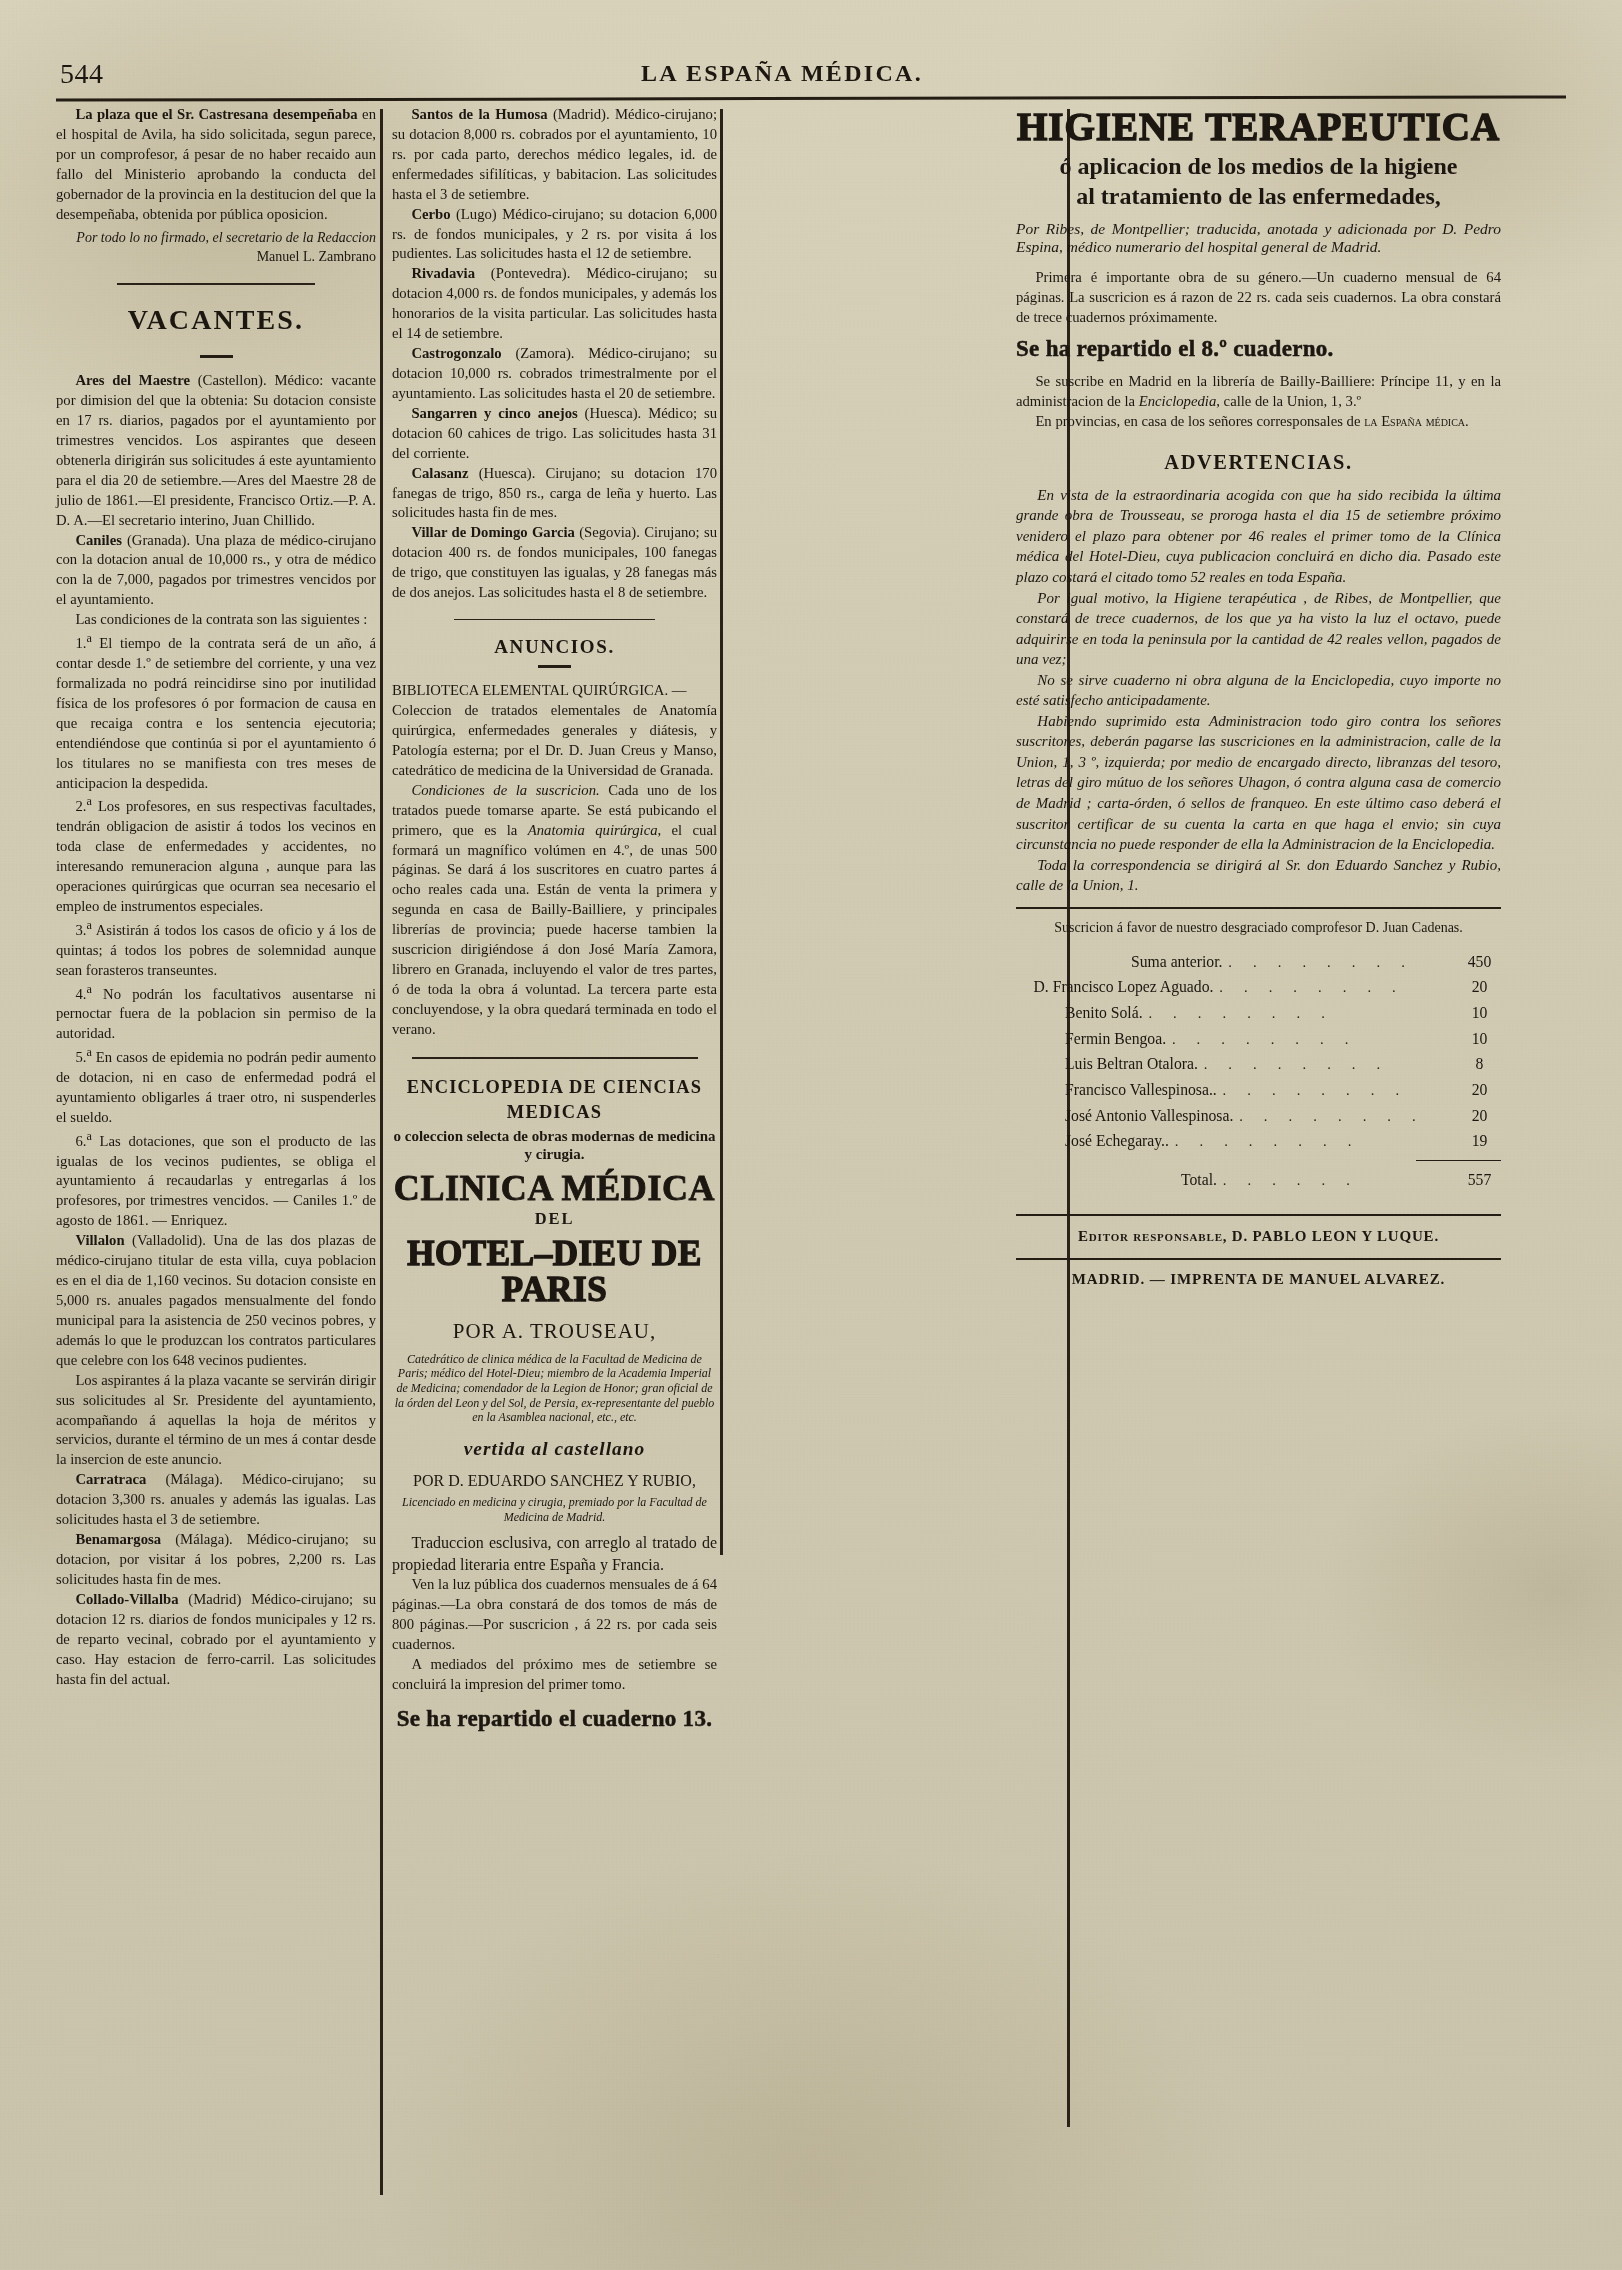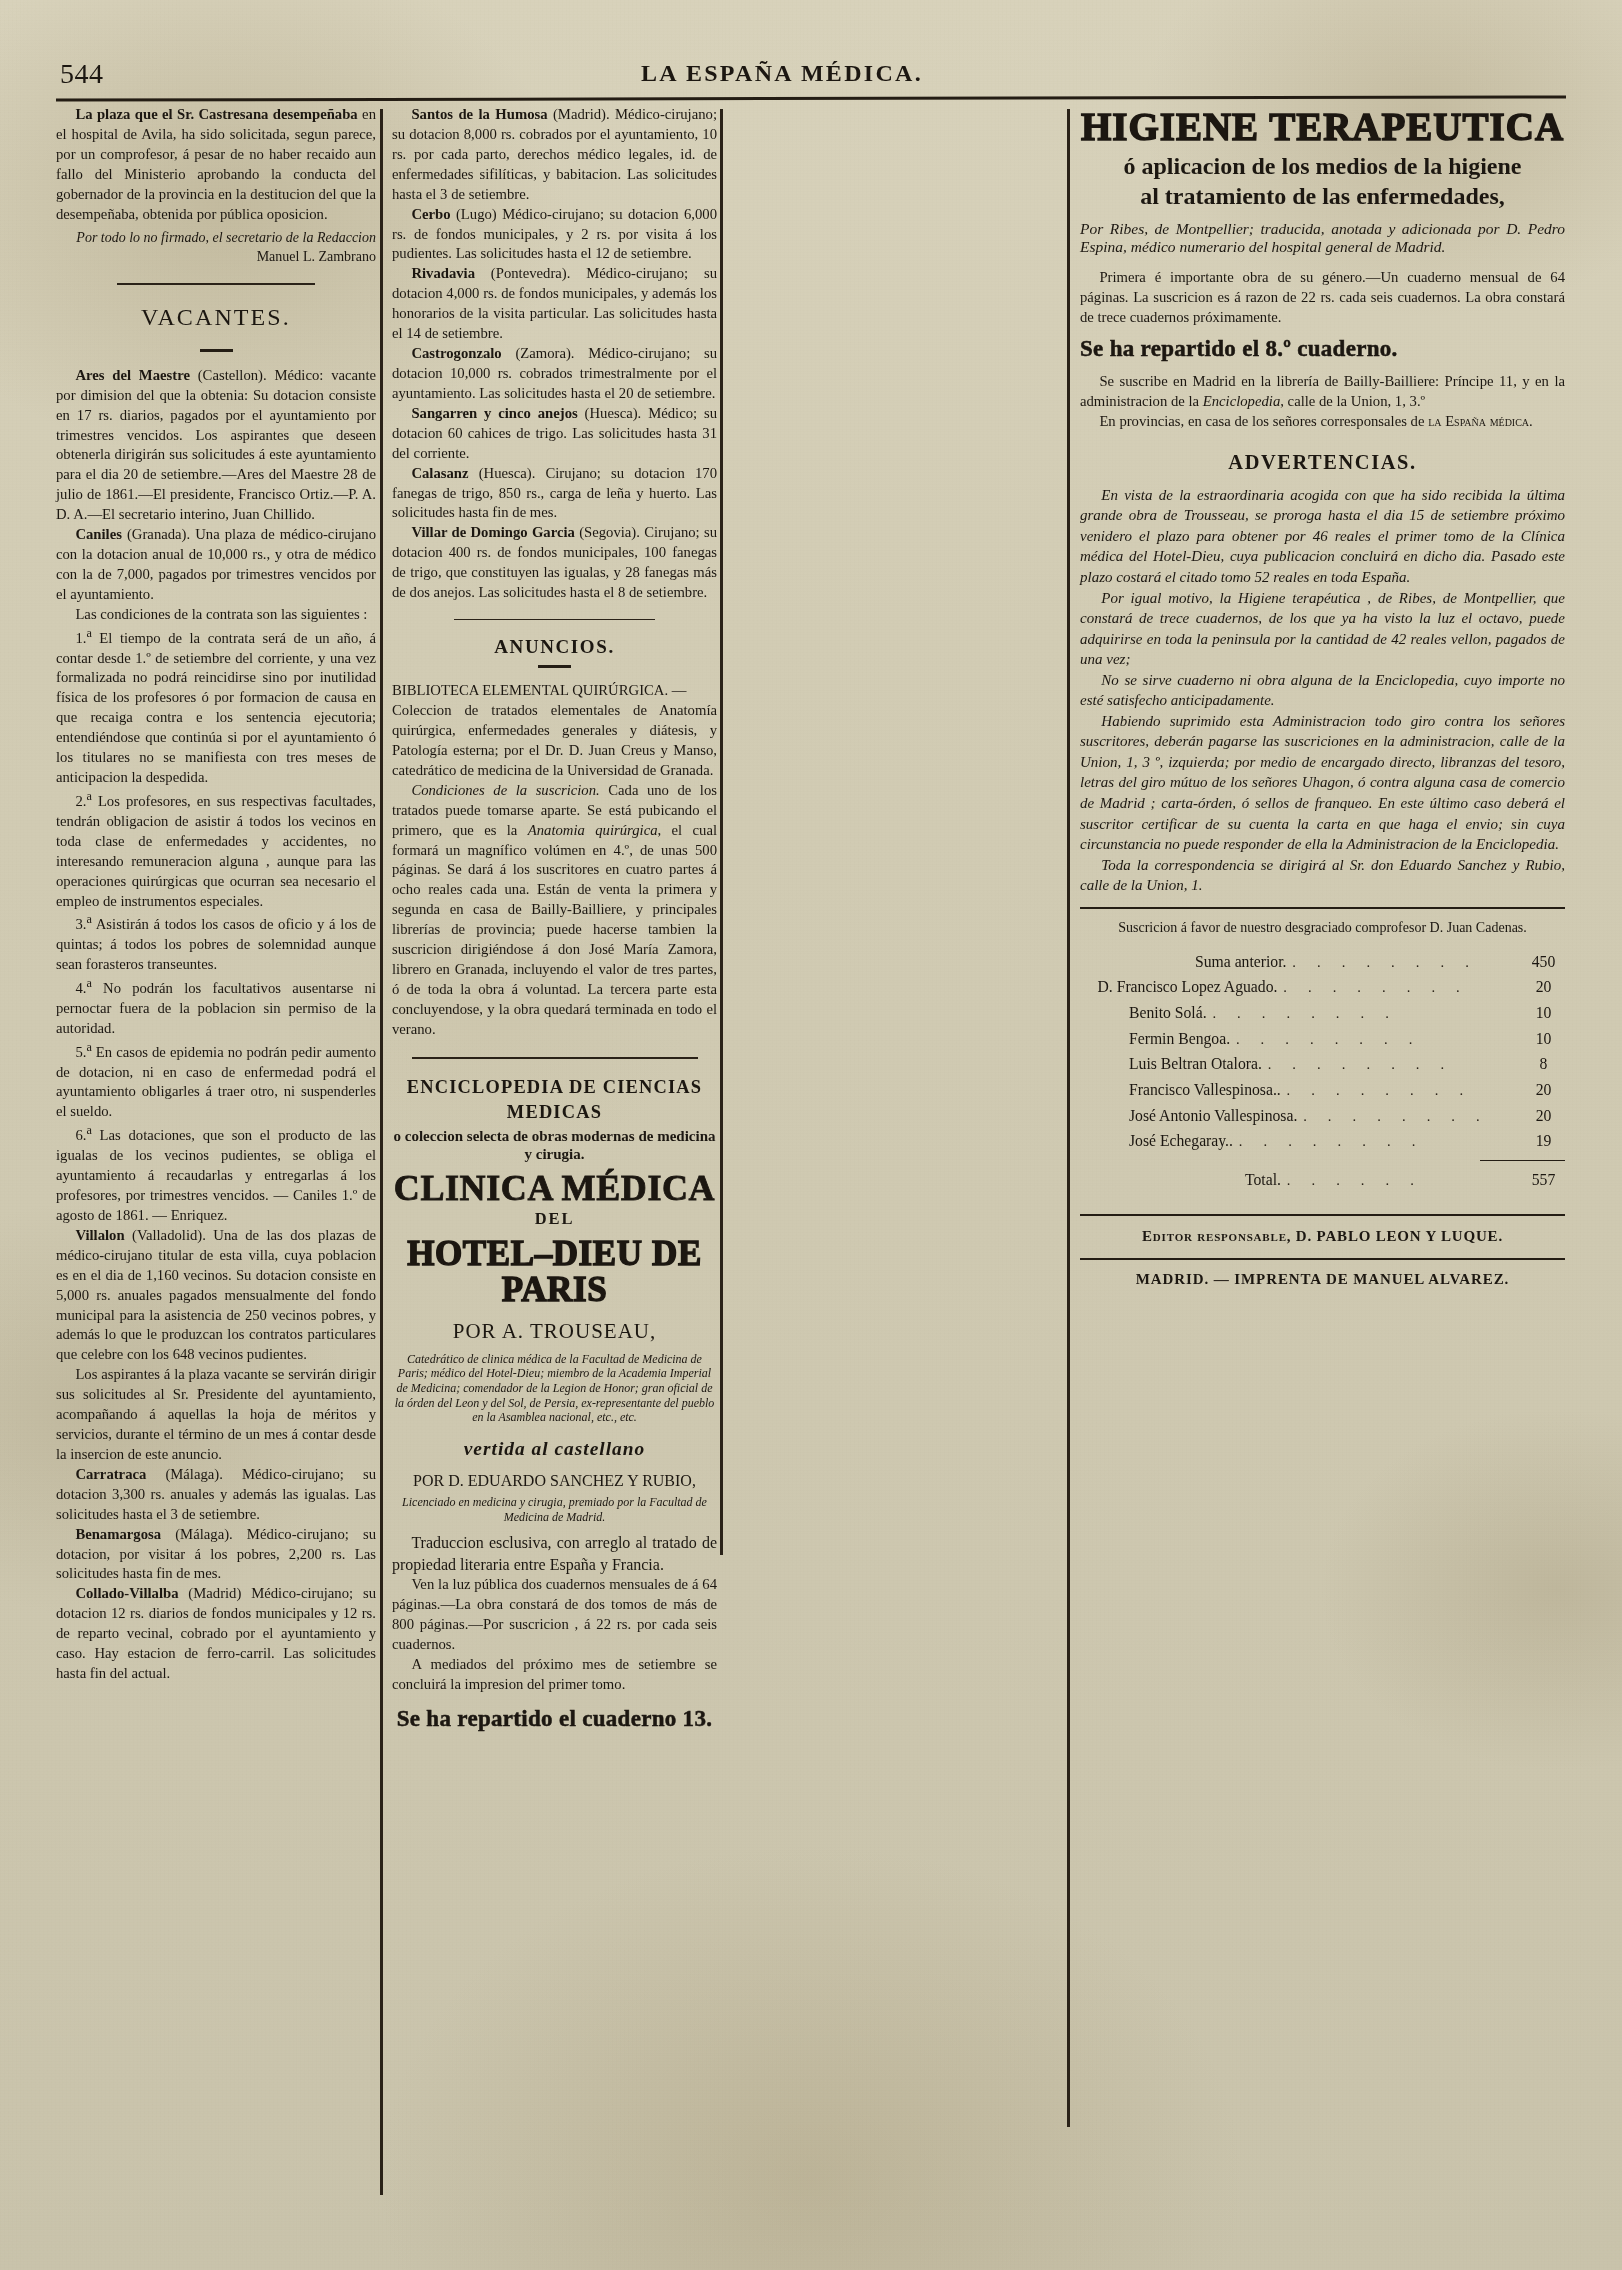--- a/index.html
+++ b/index.html
@@ -49,21 +49,21 @@
   }
 
   
   .col{
     position:absolute;top:105px;
     font-size:14.7px;line-height:1.355;
     text-align:justify;
   }
   #col1{left:56px;width:320px;}
   #col2{left:392px;width:325px;}
-  #col4{left:1080px;width:485px;}
+  #col4{left:1016px;width:485px;}
 
   .vrule{position:absolute;top:109px;width:2.9px;background:#2a2218;}
   #vr1{left:380px;height:2086px;}
   #vr2{left:720px;height:1446px;}
   #vr3{left:1067px;height:2018px;}
 
   p{margin:0;text-indent:19.4px;}
   .noind{text-indent:0;}
   b,.b{font-weight:bold;}
   i,.it{}
@@ -72,21 +72,21 @@
   .sig{text-align:right;font-style:italic;font-size:14px;margin-top:4.9px;text-indent:0;}
   .sig2{text-align:right;font-size:14px;text-indent:0;}
 
   .rule-short{
     height:1.9px;background:#2a2218;margin:15.5px auto 13.6px;width:62%;
   }
   .rule-mid{height:1.9px;background:#2a2218;margin:17.5px auto 15.5px;width:88%;}
   .dash{width:33px;height:2.9px;background:#241d14;margin:4.9px auto 13.6px;}
 
   h2.sec{
-    text-align:center;font-size:24px;font-weight:normal;
+    text-align:center;font-size:28px;font-weight:bold;
     letter-spacing:2.1px;margin:16px;
   }
   h2.sec2{
     text-align:center;font-size:19px;font-weight:bold;
     letter-spacing:1.6px;margin:0;
   }
 
   
   .big1{
     text-align:center;font-size:36px;font-weight:bold;

